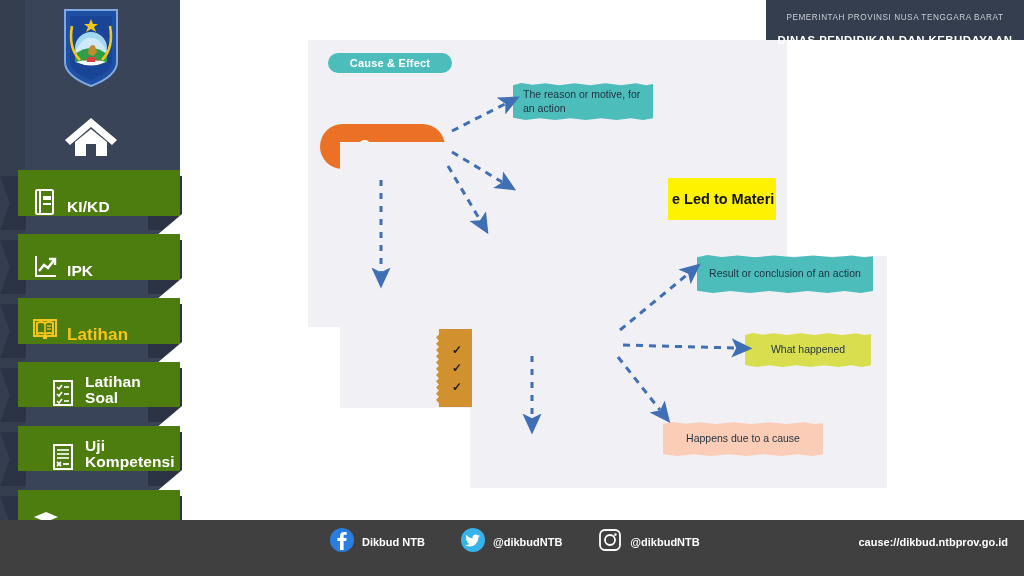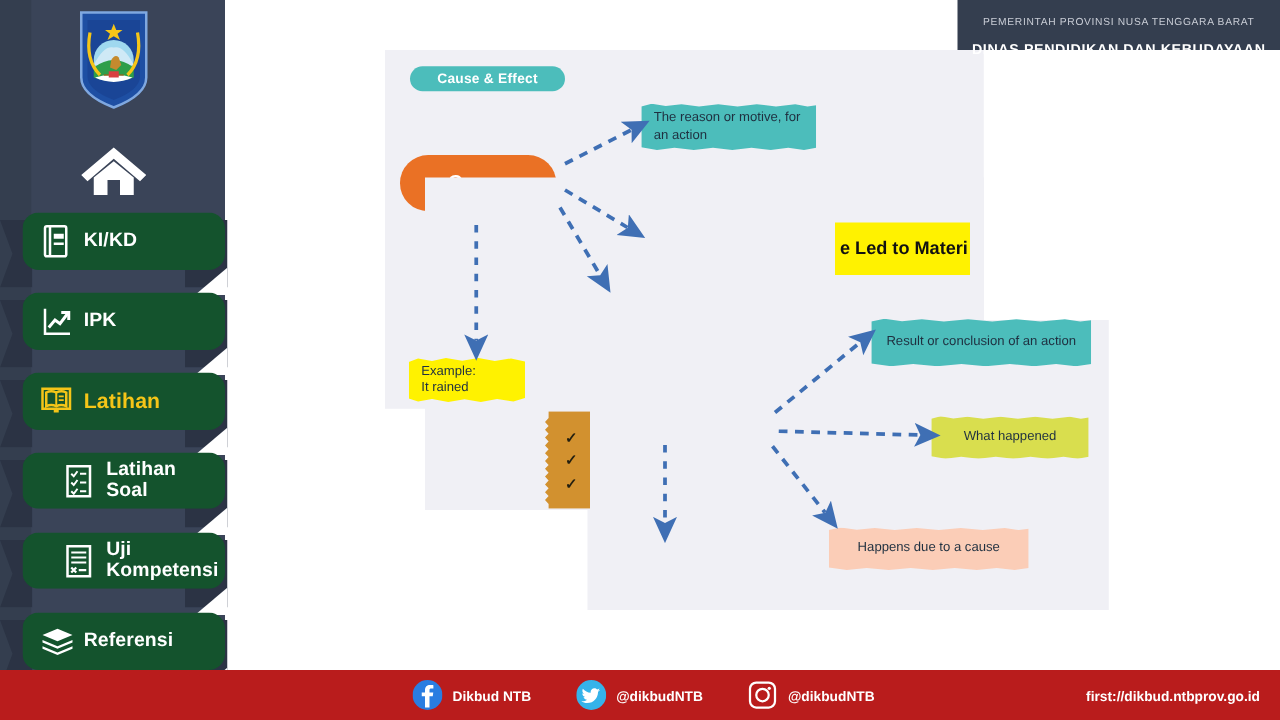--- a/index.html
+++ b/index.html
@@ -38,25 +38,24 @@
     clip-path: polygon(0 0, 100% 0, 100% 100%, 0 100%, 10px 50%);
   }
   
   .menu-item .tail-right {
     position: absolute; left: 148px; top: 6px; width: 34px; height: 54px;
     background: #2b3344;
     clip-path: polygon(0 0, 100% 0, 100% 46%, 100% 100%, 0 100%);
   }
   .menu-item .bar {
     position: absolute; left: 18px; top: 0; width: 162px; height: 46px;
-    background: #14532d;
-    display: flex; align-items: center; gap: 9px;
+    background: #4d7c0f;
+    display: flex; align-items: flex-end; gap: 9px;
     padding-left: 14px;
     clip-path: polygon(0 0, 100% 0, 100% 100%, 0 100%);
-    border-radius: 13px;
   }
   .menu-item.tall .bar { height: 45px; padding-left: 32px; }
   .menu-item .bar .m-icon { flex: 0 0 auto; width: 26px; height: 28px; display:block; }
   .menu-item .bar .m-label {
     color: #ffffff; font-size: 15.5px; font-weight: bold; line-height: 1.08;
     letter-spacing: .1px;
   }
   .menu-item.active .bar .m-label { color: #f5c518; font-size: 17px; }
   
   .menu-item .notch {
@@ -75,22 +74,22 @@
   .header .line1 {
     color: #c9cdd6; font-size: 8.2px; letter-spacing: .55px; white-space: nowrap;
   }
   .header .line2 {
     color: #ffffff; font-size: 11.4px; font-weight: bold; letter-spacing: .5px;
     white-space: nowrap; margin-top: 12px;
   }
 
   
   .footer {
-    position: absolute; left: 0; bottom: 0; width: 1024px; height: 40px;
-    background: #b91c1c;
+    position: absolute; left: 0; bottom: 0; width: 1024px; height: 56px;
+    background: #404040;
   }
   .footer-items {
     position: absolute; left: 330px; top: 0; height: 44px;
     display: flex; align-items: center; gap: 0;
   }
   .social { display: flex; align-items: center; gap: 8px; margin-right: 36px; }
   .social .s-label { color: #ffffff; font-size: 11px; font-weight: bold; }
   .footer-url {
     position: absolute; right: 16px; top: 0; height: 44px;
     display: flex; align-items: center;
@@ -179,24 +178,20 @@
     </div>
 
     <div class="tape tape-peach torn center" style="left:262px; top:234px; width:108px; height:32px;">
       <span>Happens first</span>
     </div>
 
     <div class="panel" id="panel-mid"></div>
 
     <div class="banner-yellow" style="left:488px; top:178px; width:108px; height:42px; padding-left:4px;">e Led to Materi</div>
 
-    <div class="tape tape-yellow torn2" style="left:147px; top:286px; width:93px; height:36px;">
-      <span style="white-space:pre-line">Example:
-It rained</span>
-    </div>
 
     <div class="node-orange" style="left:300px; top:298px; width:130px; height:44px;"></div>
 
     <div class="panel" id="panel-right"></div>
 
     <div class="checknote" style="left:256px; top:329px; width:36px; height:78px;">
       <span class="ck">✓</span>
       <span class="ck">✓</span>
       <span class="ck">✓</span>
     </div>
@@ -407,16 +402,16 @@
           <svg viewBox="0 0 24 24" width="24" height="24">
             <rect x="2" y="2" width="20" height="20" rx="5" fill="none" stroke="#fff" stroke-width="1.8"></rect>
             <circle cx="12" cy="12" r="5" fill="none" stroke="#fff" stroke-width="1.8"></circle>
             <circle cx="17.4" cy="6.6" r="1.3" fill="#fff"></circle>
           </svg>
         </span>
         <span class="s-label">@dikbudNTB</span>
       </div>
 
     </div>
-    <div class="footer-url">first://dikbud.ntbprov.go.id</div>
+    <div class="footer-url">cause://dikbud.ntbprov.go.id</div>
   </div>
 
 </div>
 
 </body></html>

